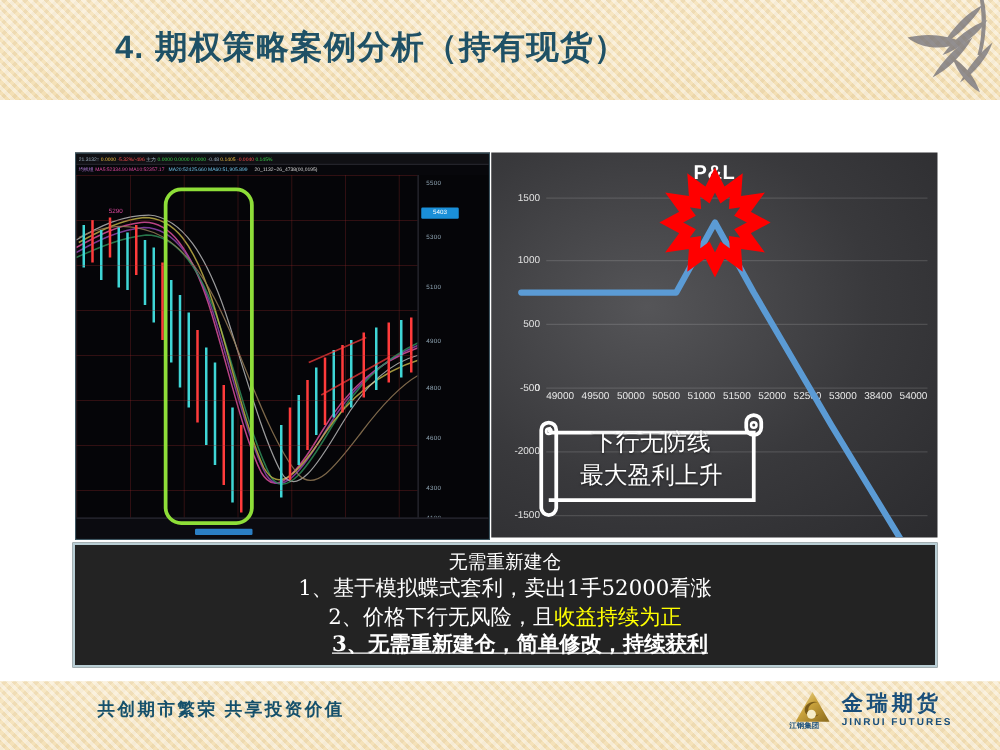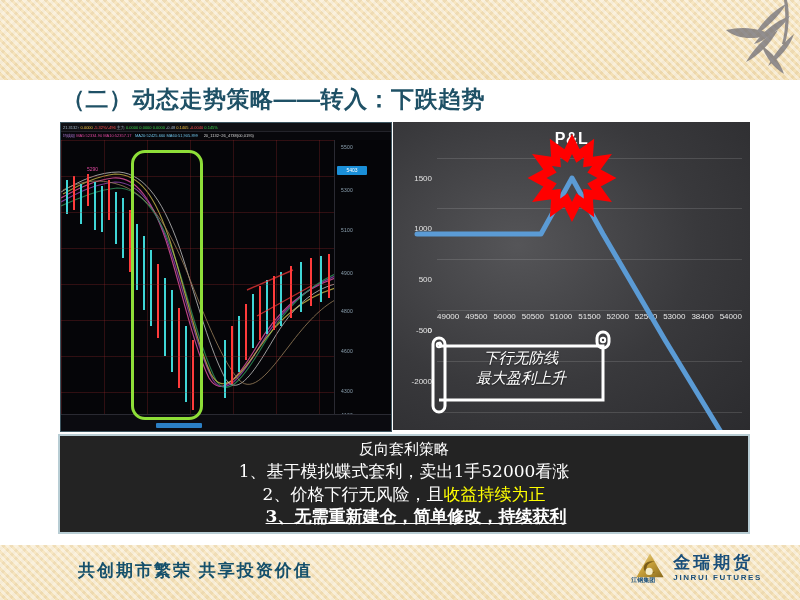--- a/index.html
+++ b/index.html
@@ -90,40 +90,39 @@
     overflow:hidden;
   }
   .pl-title{
     position:absolute;left:0;top:8px;width:100%;text-align:center;
     color:#ffffff;font-size:16px;font-weight:bold;letter-spacing:.5px;
   }
   .pl-plot{position:absolute;left:44px;top:36px;right:8px;height:152px;}
   .gridline{position:absolute;left:0;right:0;height:1px;background:rgba(255,255,255,.13);}
   .ytick{
     position:absolute;right:calc(100% + 5px);font-size:8px;color:#e2e2e2;
-    transform:translateY(-50%);white-space:nowrap;margin-top:20px;
+    transform:translateY(-50%);white-space:nowrap;
   }
   .xlabels{
     position:absolute;left:44px;right:8px;top:190px;height:12px;
     display:flex;justify-content:space-between;
   }
   .xlabels span{font-size:8px;color:#e8e8e8;white-space:nowrap;}
   .pl-svg{position:absolute;left:0;top:0;width:357px;height:308px;}
 
   
   .scroll-note{
     position:absolute;left:425px;top:330px;width:192px;height:76px;
   }
   .scroll-note .txt{
     position:absolute;left:0;top:0;width:192px;height:76px;
     display:flex;flex-direction:column;align-items:center;justify-content:center;
-    color:#ffffff;font-size:15px;line-height:1.35;
+    color:#ffffff;font-size:19px;line-height:1.35;
     font-family:"DejaVu Serif","Liberation Serif",serif;
     text-shadow:0 1px 2px rgba(0,0,0,.6);
-    font-style:italic;
   }
 
   
   .note-box{
     position:absolute;left:58px;top:434px;width:692px;height:100px;
     background:#232323;border:2px solid #b8cdd4;box-sizing:border-box;
     display:flex;flex-direction:column;align-items:center;justify-content:center;
     font-family:"DejaVu Serif","Liberation Serif",serif;
   }
   .note-box .l{color:#ffffff;font-size:17px;line-height:1.33;white-space:nowrap;}
@@ -133,21 +132,21 @@
 
   
   .footer-band{
     position:absolute;left:0;bottom:0;width:800px;height:55px;
     background:
       repeating-linear-gradient(45deg, rgba(255,255,255,.45) 0 3px, rgba(0,0,0,0) 3px 6px),
       repeating-linear-gradient(-45deg, rgba(214,188,140,.22) 0 3px, rgba(0,0,0,0) 3px 6px),
       linear-gradient(180deg,#f7e7c4 0%,#f4e1b8 100%);
   }
   .footer-slogan{
-    position:absolute;left:78px;top:14px;font-size:17px;font-weight:bold;
+    position:absolute;left:78px;top:14px;font-size:14px;font-weight:bold;
     color:#15506b;letter-spacing:2px;white-space:nowrap;
   }
   .logo-wrap{position:absolute;right:38px;top:6px;display:flex;align-items:center;gap:6px;}
   .logo-mark{width:34px;height:34px;}
   .logo-text{display:flex;flex-direction:column;line-height:1;}
   .logo-cn{font-size:17px;font-weight:bold;color:#1a4f7a;letter-spacing:3px;white-space:nowrap;}
   .logo-en{font-size:8px;font-weight:bold;color:#1a4f7a;letter-spacing:1.6px;margin-top:3px;white-space:nowrap;}
   .logo-sub{position:absolute;left:-2px;bottom:0px;font-size:6px;color:#1a4f7a;font-weight:bold;white-space:nowrap;}
 </style>
 </head>
@@ -160,22 +159,22 @@
       <g fill="#6b6a74" opacity=".85">
         <path d="M100 8 C88 14 76 26 68 40 C78 34 92 22 100 8 Z"></path>
         <path d="M104 20 C92 24 78 34 68 48 C80 44 96 32 104 20 Z"></path>
         <path d="M92 34 C80 40 68 52 60 66 C72 60 84 48 92 34 Z"></path>
         <path d="M108 38 C98 46 88 58 82 70 C94 62 104 50 108 38 Z"></path>
         <path d="M40 34 C56 30 72 32 84 38 C70 44 52 44 40 34 Z"></path>
         <path d="M76 50 C86 56 94 66 98 78 C88 72 80 62 76 50 Z"></path>
         <path d="M98 4 C100 18 100 34 96 48 L99 48 C103 34 104 16 101 4 Z"></path>
       </g>
     </svg>
-  </div>
-  <div class="slide-subtitle">（二）动态走势策略——转入：下跌趋势</div>
+    <div class="slide-title">4. 期权策略案例分析（持有现货）</div>
+  </div>
 
   <div class="trade-panel">
     <div class="tp-topbar">
       21.3132↑ <b>0.0000</b> <s>-5.32%/-496</s> 主力 <i>0.0000</i> <i>0.0000</i> <i>0.0000</i> -0.48 <b>0.1405</b> <s>-0.0040</s> <i>0.145%</i>
     </div>
     <div class="tp-bar2">
       均线组 <u>MA5:52334.90</u> <u>MA10:52357.17</u> &nbsp; <q>MA20:52425.660</q> <q>MA60:51,905.899</q> &nbsp;&nbsp;&nbsp; <em>20_1132~26_4738(00,0195)</em>
     </div>
 
     <div class="tp-plot">
@@ -311,21 +310,21 @@
         <circle cx="178" cy="10" r="2.2" fill="none" stroke="#ffffff" stroke-width="2"></circle>
       </svg>
       <div class="txt">
         <span>下行无防线</span>
         <span>最大盈利上升</span>
       </div>
     </div>
   </div>
 
   <div class="note-box">
-    <div class="l l1">反向套利策略</div>
+    <div class="l l1">无需重新建仓</div>
     <div class="l">1、基于模拟蝶式套利，卖出1手52000看涨</div>
     <div class="l">
       <span>2、价格下行无风险，且</span><span class="hlt">收益持续为正</span>
     </div>
     <div class="l l4">3、无需重新建仓，简单修改，持续获利</div>
   </div>
 
   <div class="footer-band">
     <div class="footer-slogan">共创期市繁荣  共享投资价值</div>
     <div class="logo-wrap">

